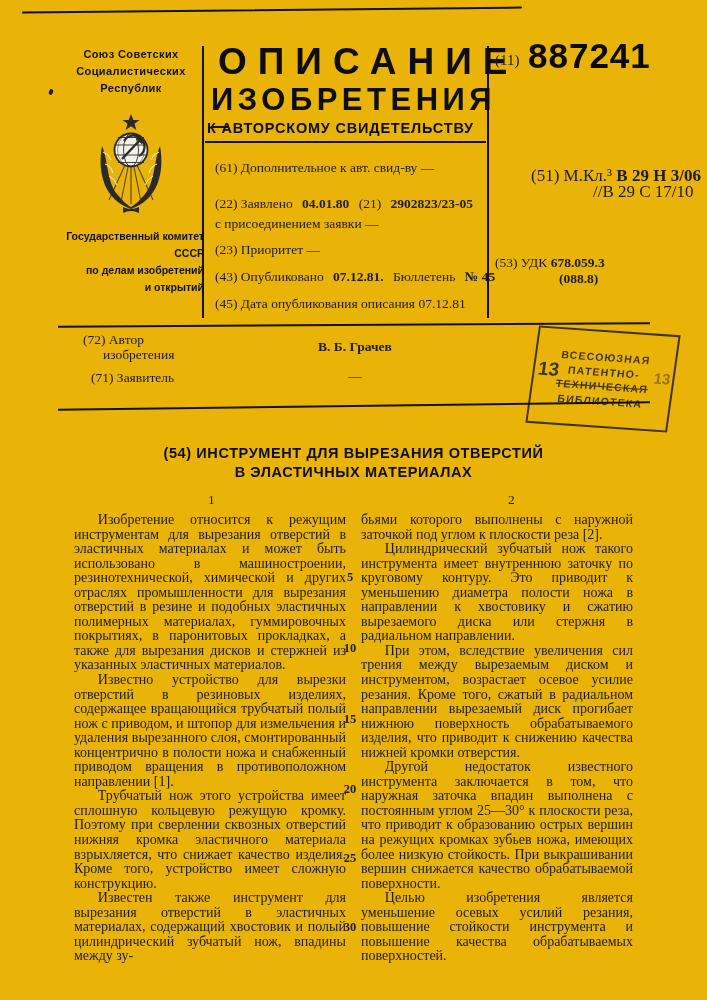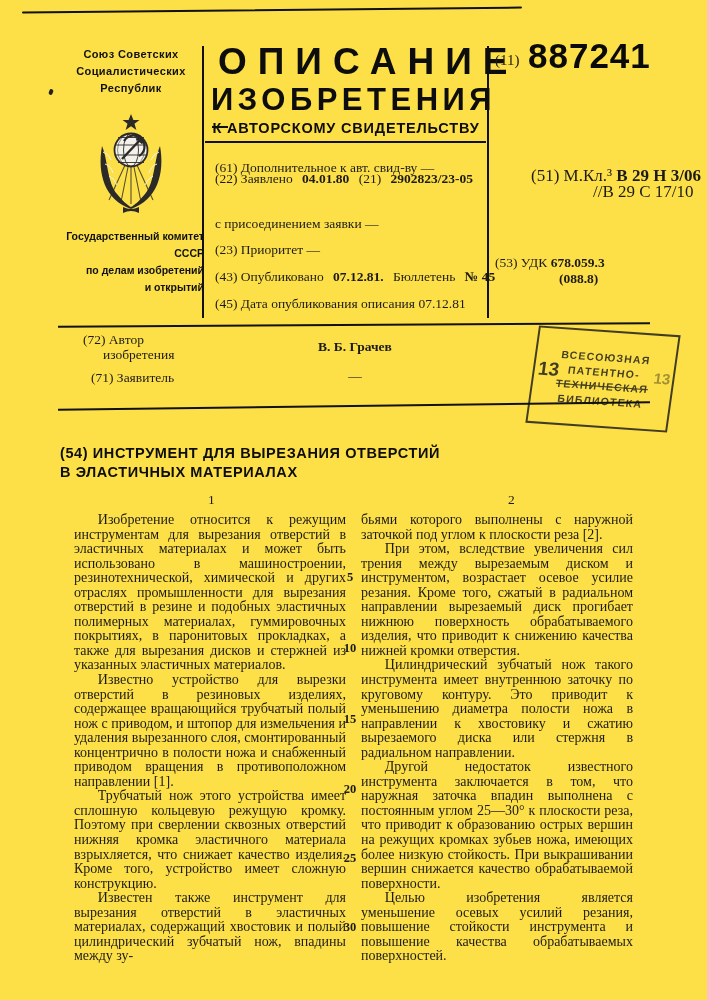--- a/index.html
+++ b/index.html
@@ -1,39 +1,39 @@
 <!DOCTYPE html>
 <html><head>
 <meta charset="utf-8">
 <style>
   html,body { margin:0; padding:0; background:#888; }
   #page {
     position:relative; width:707px; height:1000px; margin:0 auto;
-    background:#fde047; color:#1c1b19; overflow:hidden;
+    background:#eab308; color:#1c1b19; overflow:hidden;
     font-family:"Liberation Serif", serif;
   }
   .abs { position:absolute; }
   .sans { font-family:"Liberation Sans", sans-serif; }
   .b { font-weight:bold; }
   .artifact-line { left:22px; top:9px; width:500px; height:2px; background:#111; transform:rotate(-0.55deg); border-radius:2px; }
   .artifact-dot { left:49px; top:89px; width:4px; height:6px; background:#222; border-radius:2px; transform:rotate(20deg); }
 
   
   .vrule { width:1.6px; background:#111; }
   .vrule1 { left:202px; top:46px; height:272px; }
   .vrule2 { left:487px; top:46px; height:272px; }
 
   .union { left:60px; top:46px; width:142px; text-align:center; font-size:11px; line-height:17px; letter-spacing:0.4px; color:#111; }
   .emblem { left:93px; top:112px; width:76px; height:102px; }
   .committee { left:58px; top:228px; width:146px; text-align:right; font-size:10.5px; line-height:17px; color:#111; }
 
   .doc-type { left:207px; top:42px; width:278px; text-align:center; color:#0d0d0d; }
   .doc-type .l1 { font-size:37px; line-height:40px; letter-spacing:11px; margin-left:11px; }
   .doc-type .l2 { font-size:31px; line-height:36px; letter-spacing:4.5px; margin-left:4px; }
-  .doc-subtype { left:207px; top:120px; width:278px; text-align:center; font-size:14.5px; letter-spacing:0.8px; color:#0d0d0d; }
+  .doc-subtype { left:207px; top:120px; width:278px; text-align:left; font-size:14.5px; letter-spacing:0.8px; color:#0d0d0d; }
   .subtype-rule { left:205px; top:141px; width:281px; height:2px; background:#111; }
   .subtype-dash { left:212px; top:126px; width:16px; height:1.8px; background:#111; }
 
   .fields { left:215px; top:152px; width:266px; font-size:13.5px; }
   .fields .row { position:absolute; left:0; white-space:nowrap; }
   .fields .g { margin-right:6px; }
 
   .pubnum-label { left:495px; top:52px; font-size:15px; }
   .pubnum { left:528px; top:36px; font-size:35px; letter-spacing:1px; color:#0a0a0a; }
   .f51 { left:495px; top:168px; font-size:17px; line-height:16px;margin-left:36px; }
@@ -54,21 +54,21 @@
   .stamp {
     left:532px; top:330px; width:138px; height:94px;
     border:2.6px solid #1a1a1a; transform:rotate(4deg) skewX(-4deg);
     display:flex; flex-direction:column; align-items:center; justify-content:center;
     font-size:10.5px; line-height:14.5px; letter-spacing:1.2px; color:#1a1a1a;
     opacity:0.82; text-align:center;
   }
   .stamp .n-left { position:absolute; left:3px; top:34px; font-size:19px; letter-spacing:0; }
   .stamp .n-right { position:absolute; right:2px; top:36px; font-size:15px; opacity:0.5; letter-spacing:0; }
 
-  .title54 { left:60px; top:444px; width:587px; font-size:14.5px; line-height:19px; letter-spacing:0.6px; color:#0d0d0d; }
+  .title54 { left:60px; top:444px; width:587px; text-align:center; font-size:14.5px; line-height:19px; letter-spacing:0.6px; color:#0d0d0d; }
 
   .colnum { font-size:13.5px; }
   .colnum-1 { left:208px; top:492px; }
   .colnum-2 { left:508px; top:492px; }
 
   .col { width:272px; font-size:14px; line-height:14.55px; text-align:justify; }
   .col-left  { left:74px;  top:513px; }
   .col-right { left:361px; top:513px; }
   .col p { margin:0; text-indent:1.7em; }
   .col p.no-indent { text-indent:0; }
@@ -126,21 +126,21 @@
   <div class="abs doc-type sans b">
     <div class="l1">ОПИСАНИЕ</div>
     <div class="l2">ИЗОБРЕТЕНИЯ</div>
   </div>
   <div class="abs subtype-dash"></div>
   <div class="abs doc-subtype sans b">К АВТОРСКОМУ СВИДЕТЕЛЬСТВУ</div>
   <div class="abs subtype-rule"></div>
 
   <div class="abs fields">
     <div class="row" style="top:8px">(61) Дополнительное к авт. свид-ву —</div>
-    <div class="row" style="top:19px">
+    <div class="row" style="top:44px">
       <span class="g">(22) Заявлено</span>
       <span class="g b">04.01.80</span>
       <span class="g">(21)</span>
       <span class="b">2902823/23-05</span>
     </div>
     <div class="row" style="top:64px">с присоединением заявки —</div>
     <div class="row" style="top:90px">(23) Приоритет —</div>
     <div class="row" style="top:117px">
       <span class="g">(43) Опубликовано</span>
       <span class="g b">07.12.81.</span>
@@ -198,22 +198,22 @@
 
   <div class="abs col col-left">
     <p>Изобретение относится к режущим инструментам для вырезания отверстий в эластичных материалах и может быть использовано в машиностроении, резинотехнической, химической и других отраслях промышленности для вырезания отверстий в резине и подобных эластичных полимерных материалах, гуммировочных покрытиях, в паронитовых прокладках, а также для вырезания дисков и стержней из указанных эластичных материалов.</p>
     <p>Известно устройство для вырезки отверстий в резиновых изделиях, содержащее вращающийся трубчатый полый нож с приводом, и штопор для измельчения и удаления вырезанного слоя, смонтированный концентрично в полости ножа и снабженный приводом вращения в противоположном направлении [1].</p>
     <p>Трубчатый нож этого устройства имеет сплошную кольцевую режущую кромку. Поэтому при сверлении сквозных отверстий нижняя кромка эластичного материала взрыхляется, что снижает качество изделия. Кроме того, устройство имеет сложную конструкцию.</p>
     <p>Известен также инструмент для вырезания отверстий в эластичных материалах, содержащий хвостовик и полый цилиндрический зубчатый нож, впадины между зу-</p>
   </div>
 
   <div class="abs col col-right">
     <p class="no-indent">бьями которого выполнены с наружной заточкой под углом к плоскости реза [2].</p>
+    <p>Цилиндрический зубчатый нож такого инструмента имеет внутреннюю заточку по круговому контуру. Это приводит к уменьшению диаметра полости ножа в направлении к хвостовику и сжатию вырезаемого диска или стержня в радиальном направлении.</p>
     <p>При этом, вследствие увеличения сил трения между вырезаемым диском и инструментом, возрастает осевое усилие резания. Кроме того, сжатый в радиальном направлении вырезаемый диск прогибает нижнюю поверхность обрабатываемого изделия, что приводит к снижению качества нижней кромки отверстия.</p>
-    <p>Цилиндрический зубчатый нож такого инструмента имеет внутреннюю заточку по круговому контуру. Это приводит к уменьшению диаметра полости ножа в направлении к хвостовику и сжатию вырезаемого диска или стержня в радиальном направлении.</p>
     <p>Другой недостаток известного инструмента заключается в том, что наружная заточка впадин выполнена с постоянным углом 25—30° к плоскости реза, что приводит к образованию острых вершин на режущих кромках зубьев ножа, имеющих более низкую стойкость. При выкрашивании вершин снижается качество обрабатываемой поверхности.</p>
     <p>Целью изобретения является уменьшение осевых усилий резания, повышение стойкости инструмента и повышение качества обрабатываемых поверхностей.</p>
   </div>
 
   <div class="abs gutter-num" style="top:570px">5</div>
   <div class="abs gutter-num" style="top:641px">10</div>
   <div class="abs gutter-num" style="top:712px">15</div>
   <div class="abs gutter-num" style="top:782px">20</div>
   <div class="abs gutter-num" style="top:851px">25</div>
   <div class="abs gutter-num" style="top:920px">30</div>

